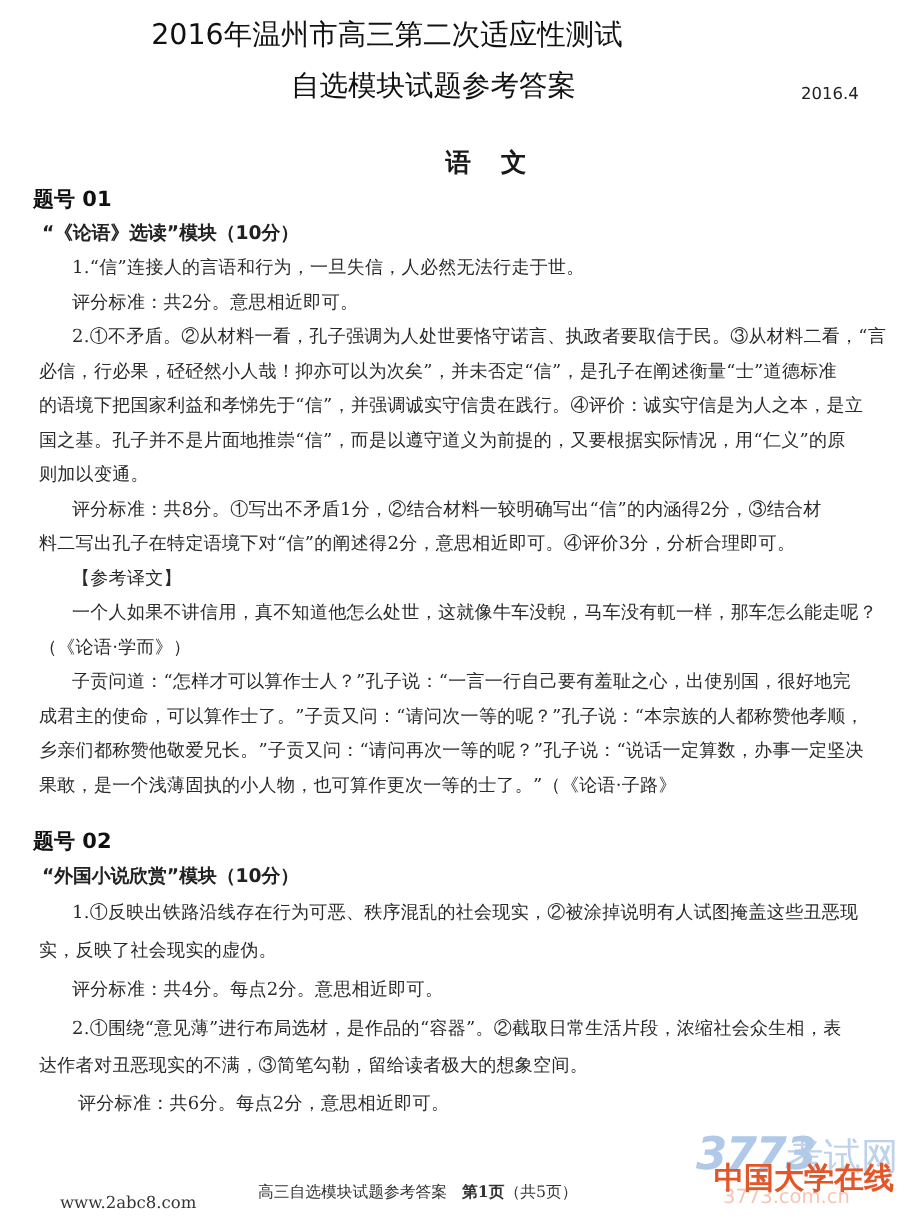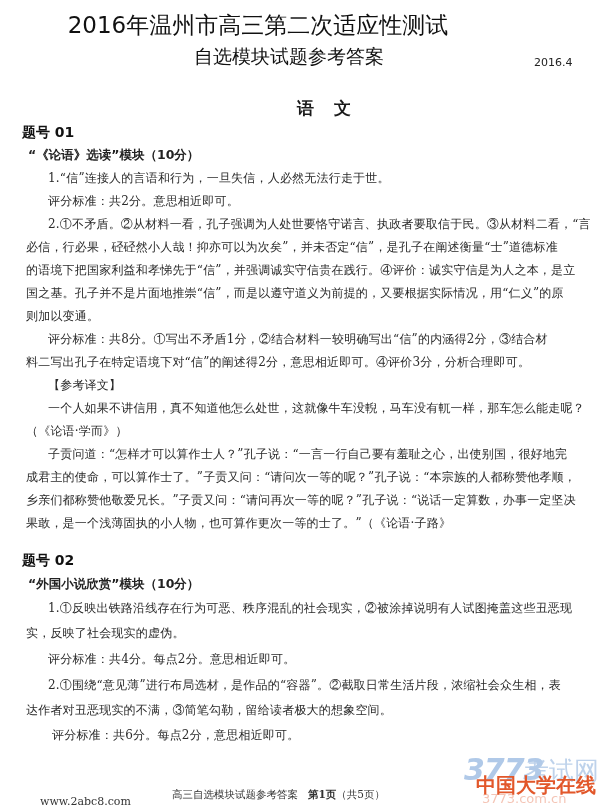--- a/index.html
+++ b/index.html
@@ -5,21 +5,21 @@
     html, body { margin: 0; padding: 0; background: #ffffff; }
     body {
       width: 616px; height: 812px; position: relative; overflow: hidden;
       font-family: "DejaVu Serif", "Liberation Serif", serif;
       color: #1a1a1a;
     }
     .abs { position: absolute; white-space: nowrap; }
     .title1 {
       left: 0; width: 516px; top: 10px; text-align: center;
       font-family: "DejaVu Sans", "Liberation Sans", sans-serif;
-      font-size: 23px; color: #111;
+      font-size: 19px; color: #111;
     }
     .title2 {
       left: 0; width: 578px; top: 44px; text-align: center;
       font-family: "DejaVu Sans", "Liberation Sans", sans-serif;
       font-size: 19px; color: #111;
     }
     .date {
       left: 534px; top: 56px; font-size: 11px;
       font-family: "DejaVu Sans", "Liberation Sans", sans-serif; color: #222;
     }

